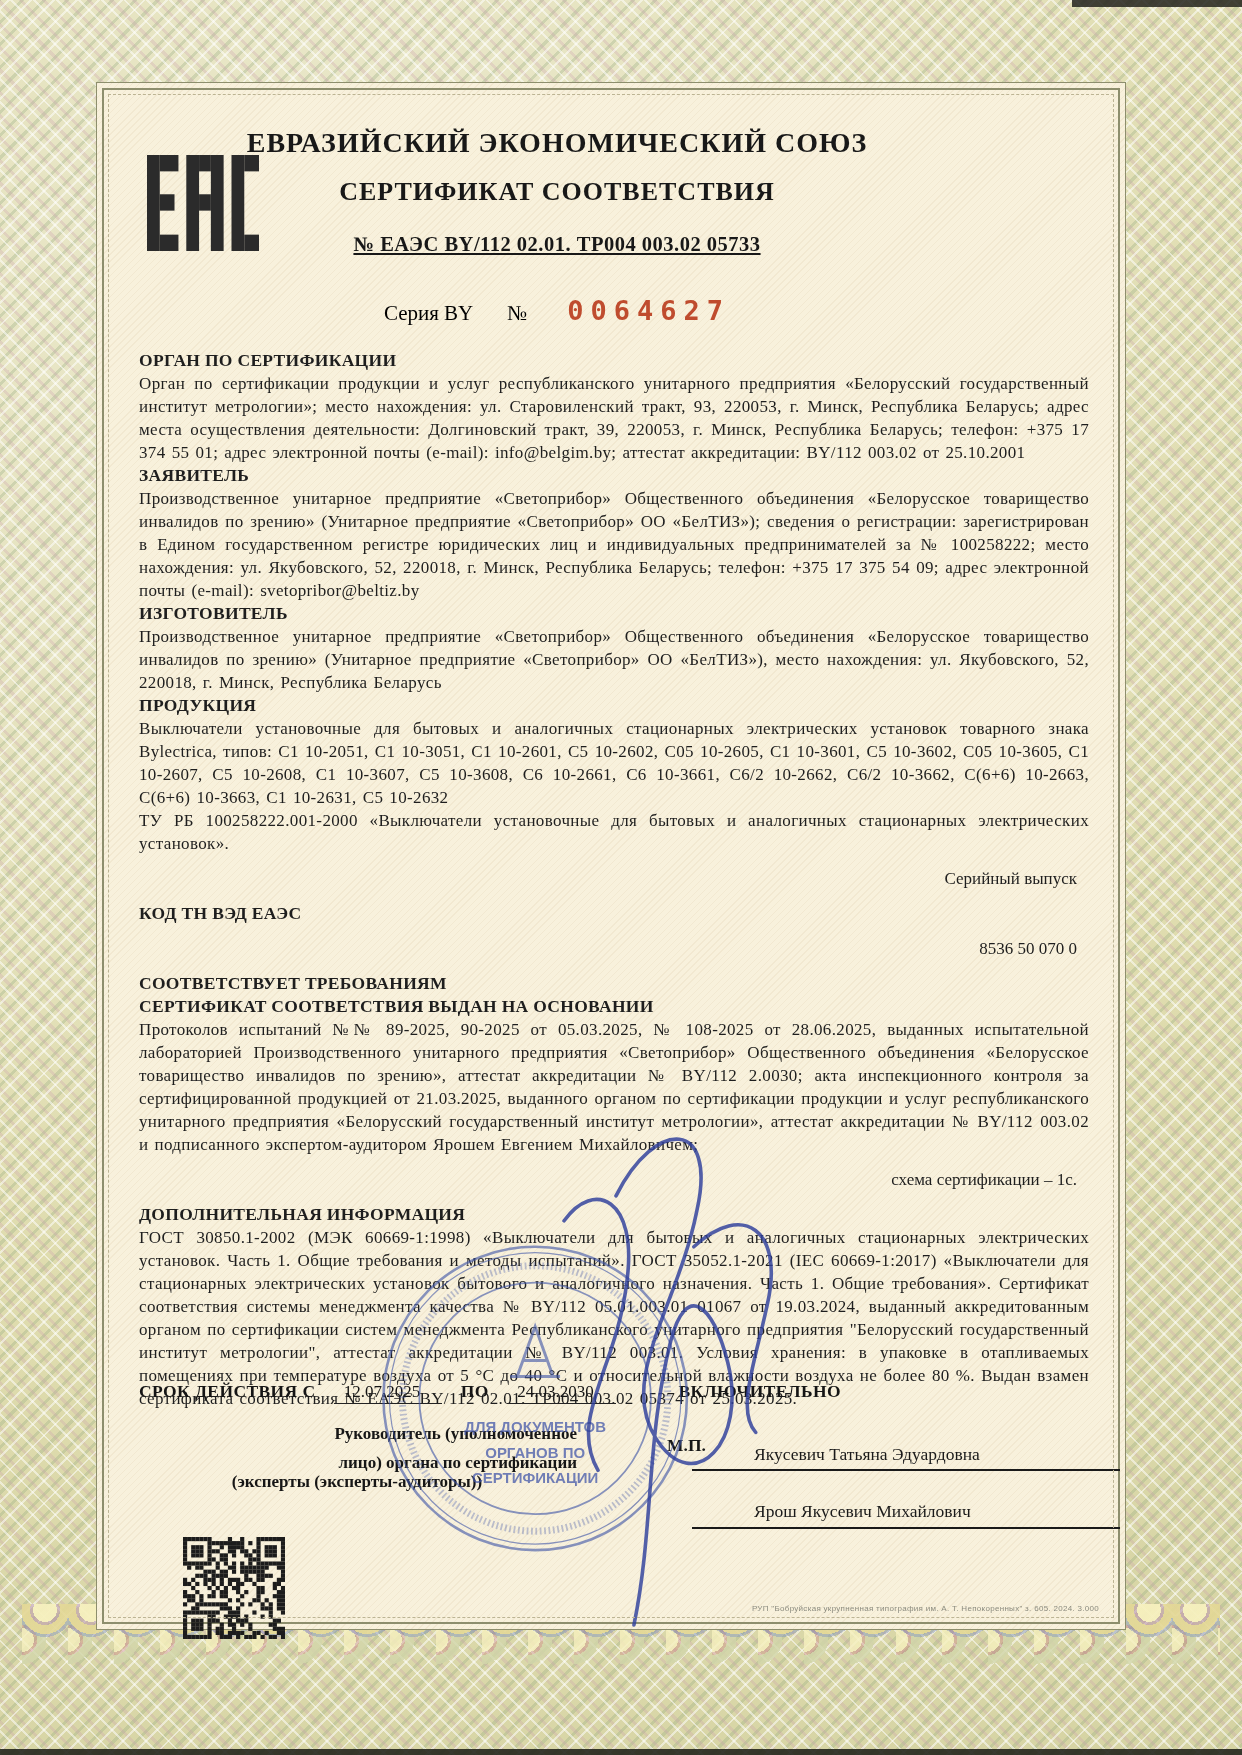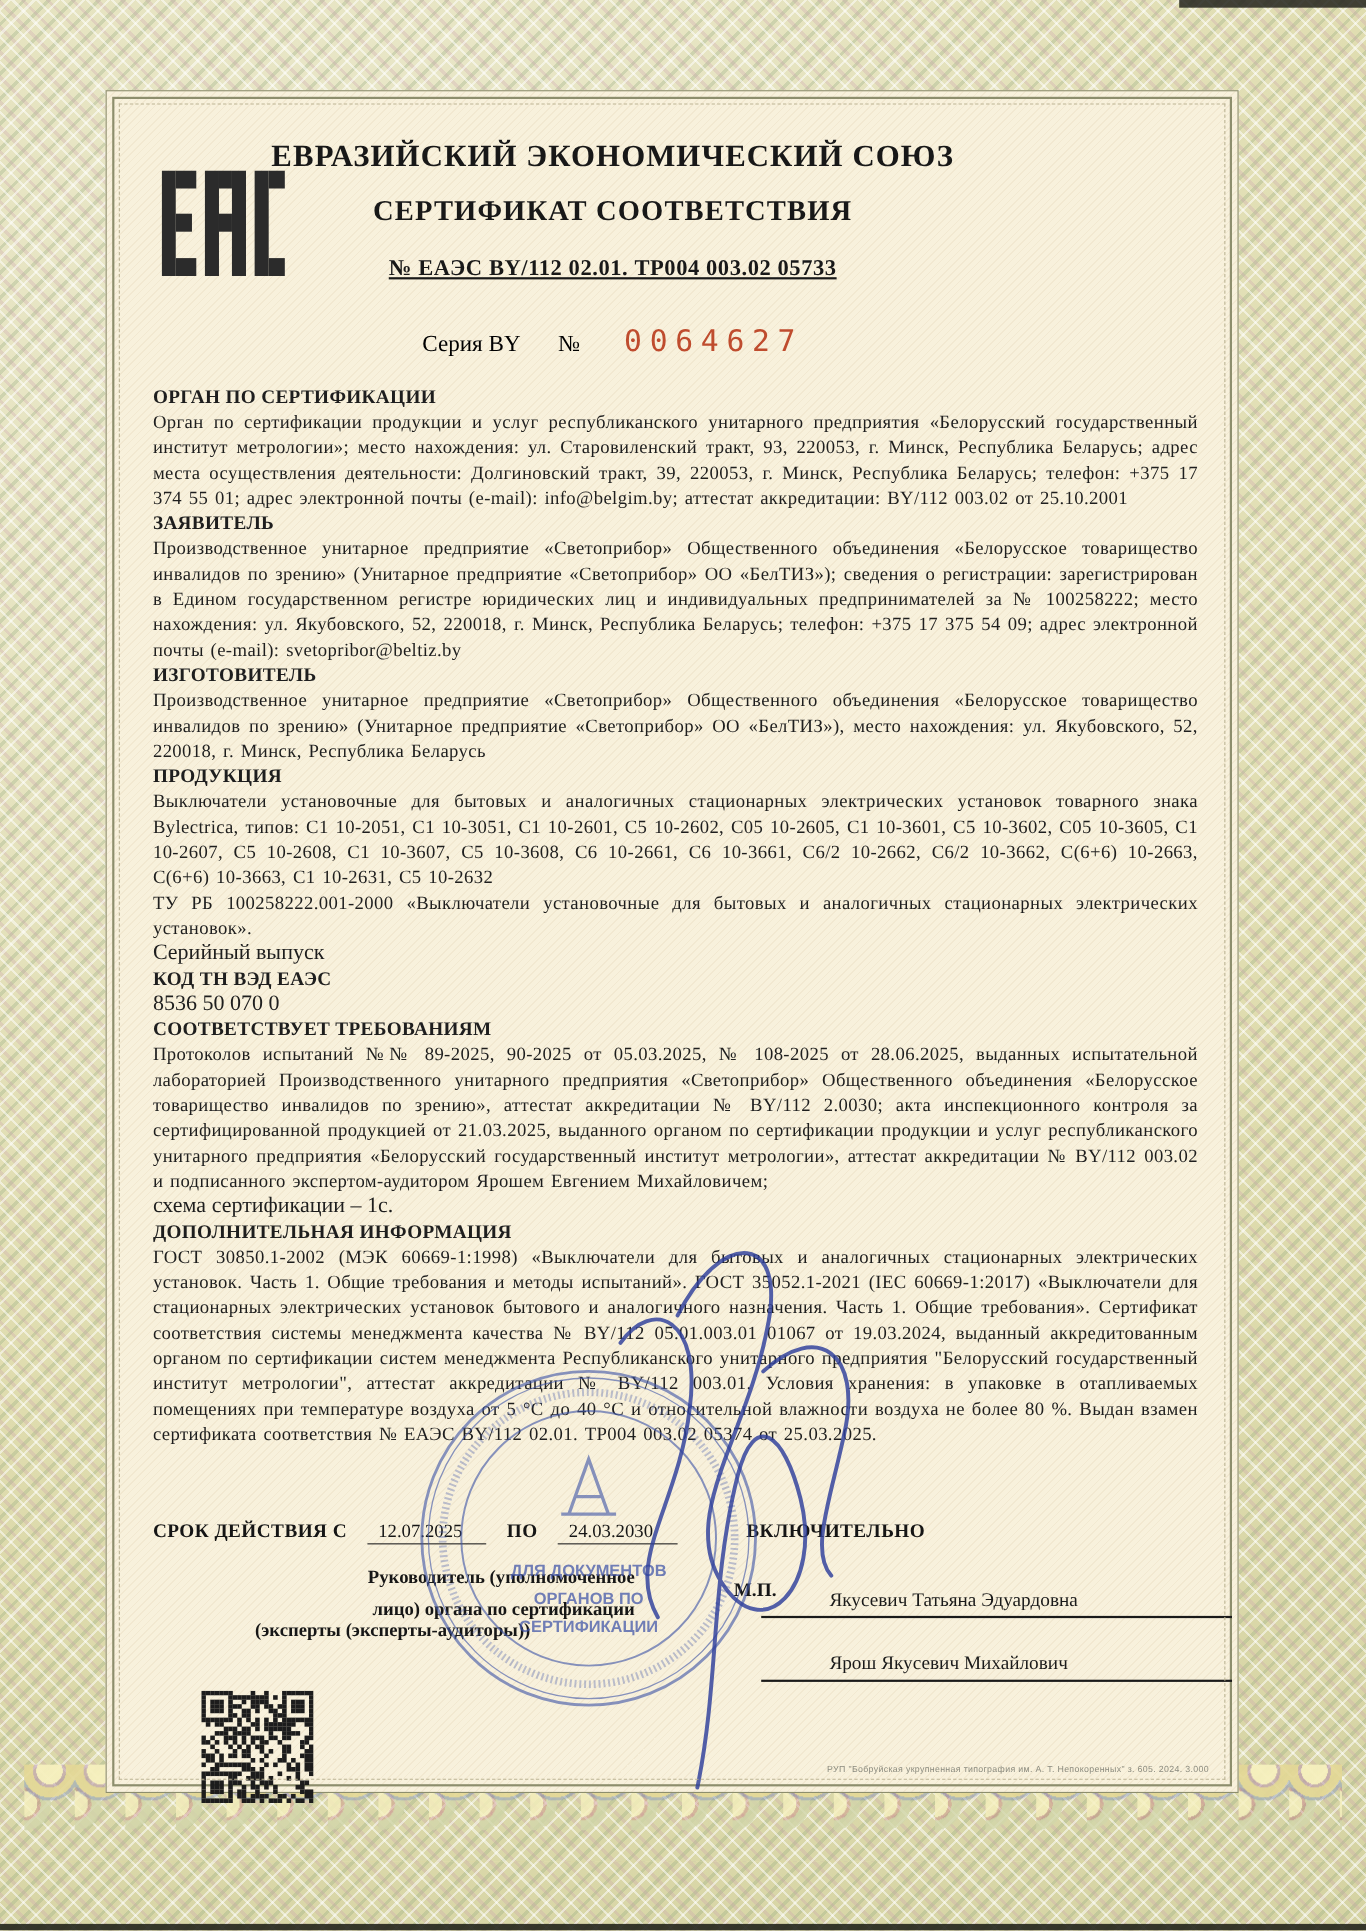--- a/index.html
+++ b/index.html
@@ -37,26 +37,26 @@
 
   .eac-logo{position:absolute;left:50px;top:72px;width:112px;height:96px;}
 
   .hdr{position:absolute;left:0;top:0;width:920px;text-align:center;color:#181818;}
   .hdr .union{position:absolute;left:0;top:44px;width:100%;font-size:28px;font-weight:bold;letter-spacing:1px;}
   .hdr .doc-title{position:absolute;left:0;top:94px;width:100%;font-size:26px;font-weight:bold;letter-spacing:1px;}
   .hdr .cert-no{position:absolute;left:0;top:150px;width:100%;font-size:20.5px;font-weight:bold;letter-spacing:.5px;text-decoration:underline;}
   .series-line{position:absolute;left:0;top:212px;width:920px;text-align:center;white-space:nowrap;}
   .series-label{font-size:21px;}
   .num-sign{font-size:21px;margin-left:34px;}
-  .serial{font-family:"DejaVu Sans Mono", monospace;font-size:27px;font-weight:normal;letter-spacing:7px;margin-left:40px;}
+  .serial{font-family:"DejaVu Sans Mono", monospace;font-size:27px;font-weight:bold;letter-spacing:7px;margin-left:40px;}
 
   .content{position:absolute;left:42px;top:266px;width:950px;color:#1e1e1e;}
   .sec-title{font-weight:bold;font-size:17.5px;line-height:23px;letter-spacing:.3px;}
   .para{font-size:17px;line-height:23px;text-align:justify;letter-spacing:.35px;word-spacing:1.5px;margin:0;}
-  .line{font-size:20px;line-height:23px;margin:0;}
+  .line{font-size:17px;line-height:23px;margin:12px;text-align:right;}
 
   .validity{position:absolute;left:42px;top:1298px;width:975px;white-space:nowrap;font-size:17.5px;color:#151515;}
   .validity .vlabel{font-weight:bold;letter-spacing:.4px;}
   .validity .vdate{display:inline-block;border-bottom:1.5px solid #222;padding:0 22px 1px 10px;margin:0 14px;font-size:17px;}
   .validity .gap-big{display:inline-block;width:40px;}
 
   .sig-label-head{position:absolute;left:50px;top:1336px;width:430px;text-align:right;font-weight:bold;font-size:17px;line-height:29px;color:#161616;}
   .mp{position:absolute;left:570px;top:1352px;font-weight:bold;font-size:17.5px;color:#161616;}
   .sig-name-1{position:absolute;left:595px;top:1356px;width:428px;height:32px;border-bottom:2px solid #1a1a1a;padding-left:62px;font-size:17.5px;line-height:30px;box-sizing:border-box;color:#1a1a1a;}
   .sig-label-expert{position:absolute;left:40px;top:1384px;width:440px;text-align:center;font-weight:bold;font-size:17px;line-height:29px;color:#161616;}
@@ -116,20 +116,21 @@
     <div class="sec-title">ПРОДУКЦИЯ</div>
     <p class="para">Выключатели установочные для бытовых и аналогичных стационарных электрических установок товарного знака Bylectrica, типов: С1 10-2051, С1 10-3051, С1 10-2601, С5 10-2602, С05 10-2605, С1 10-3601, С5 10-3602, С05 10-3605, С1 10-2607, С5 10-2608, С1 10-3607, С5 10-3608, С6 10-2661, С6 10-3661, С6/2 10-2662, С6/2 10-3662, С(6+6) 10-2663, С(6+6) 10-3663, С1 10-2631, С5 10-2632</p>
     <p class="para">ТУ РБ 100258222.001-2000 «Выключатели установочные для бытовых и аналогичных стационарных электрических установок».</p>
     <p class="line">Серийный выпуск</p>
 
     <div class="sec-title">КОД ТН ВЭД ЕАЭС</div>
     <p class="line">8536 50 070 0</p>
 
     <div class="sec-title">СООТВЕТСТВУЕТ ТРЕБОВАНИЯМ</div>
 
+    <div class="sec-title">СЕРТИФИКАТ СООТВЕТСТВИЯ ВЫДАН НА ОСНОВАНИИ</div>
     <p class="para">Протоколов испытаний №№ 89-2025, 90-2025 от 05.03.2025, № 108-2025 от 28.06.2025, выданных испытательной лабораторией Производственного унитарного предприятия «Светоприбор» Общественного объединения «Белорусское товарищество инвалидов по зрению», аттестат аккредитации № BY/112 2.0030; акта инспекционного контроля за сертифицированной продукцией от 21.03.2025, выданного органом по сертификации продукции и услуг республиканского унитарного предприятия «Белорусский государственный институт метрологии», аттестат аккредитации № BY/112 003.02 и подписанного экспертом-аудитором Ярошем Евгением Михайловичем;</p>
     <p class="line">схема сертификации – 1с.</p>
 
     <div class="sec-title">ДОПОЛНИТЕЛЬНАЯ ИНФОРМАЦИЯ</div>
     <p class="para">ГОСТ 30850.1-2002 (МЭК 60669-1:1998) «Выключатели для бытовых и аналогичных стационарных электрических установок. Часть 1. Общие требования и методы испытаний». ГОСТ 35052.1-2021 (IEC 60669-1:2017) «Выключатели для стационарных электрических установок бытового и аналогичного назначения. Часть 1. Общие требования». Сертификат соответствия системы менеджмента качества № BY/112 05.01.003.01 01067 от 19.03.2024, выданный аккредитованным органом по сертификации систем менеджмента Республиканского унитарного предприятия "Белорусский государственный институт метрологии", аттестат аккредитации № BY/112 003.01. Условия хранения: в упаковке в отапливаемых помещениях при температуре воздуха от 5 °С до 40 °С и относительной влажности воздуха не более 80 %. Выдан взамен сертификата соответствия № ЕАЭС BY/112 02.01. ТР004 003.02 05374 от 25.03.2025.</p>
   </div>
 
   <div class="validity">
     <span class="vlabel">СРОК ДЕЙСТВИЯ С</span>
     <span class="vdate">12.07.2025</span>

